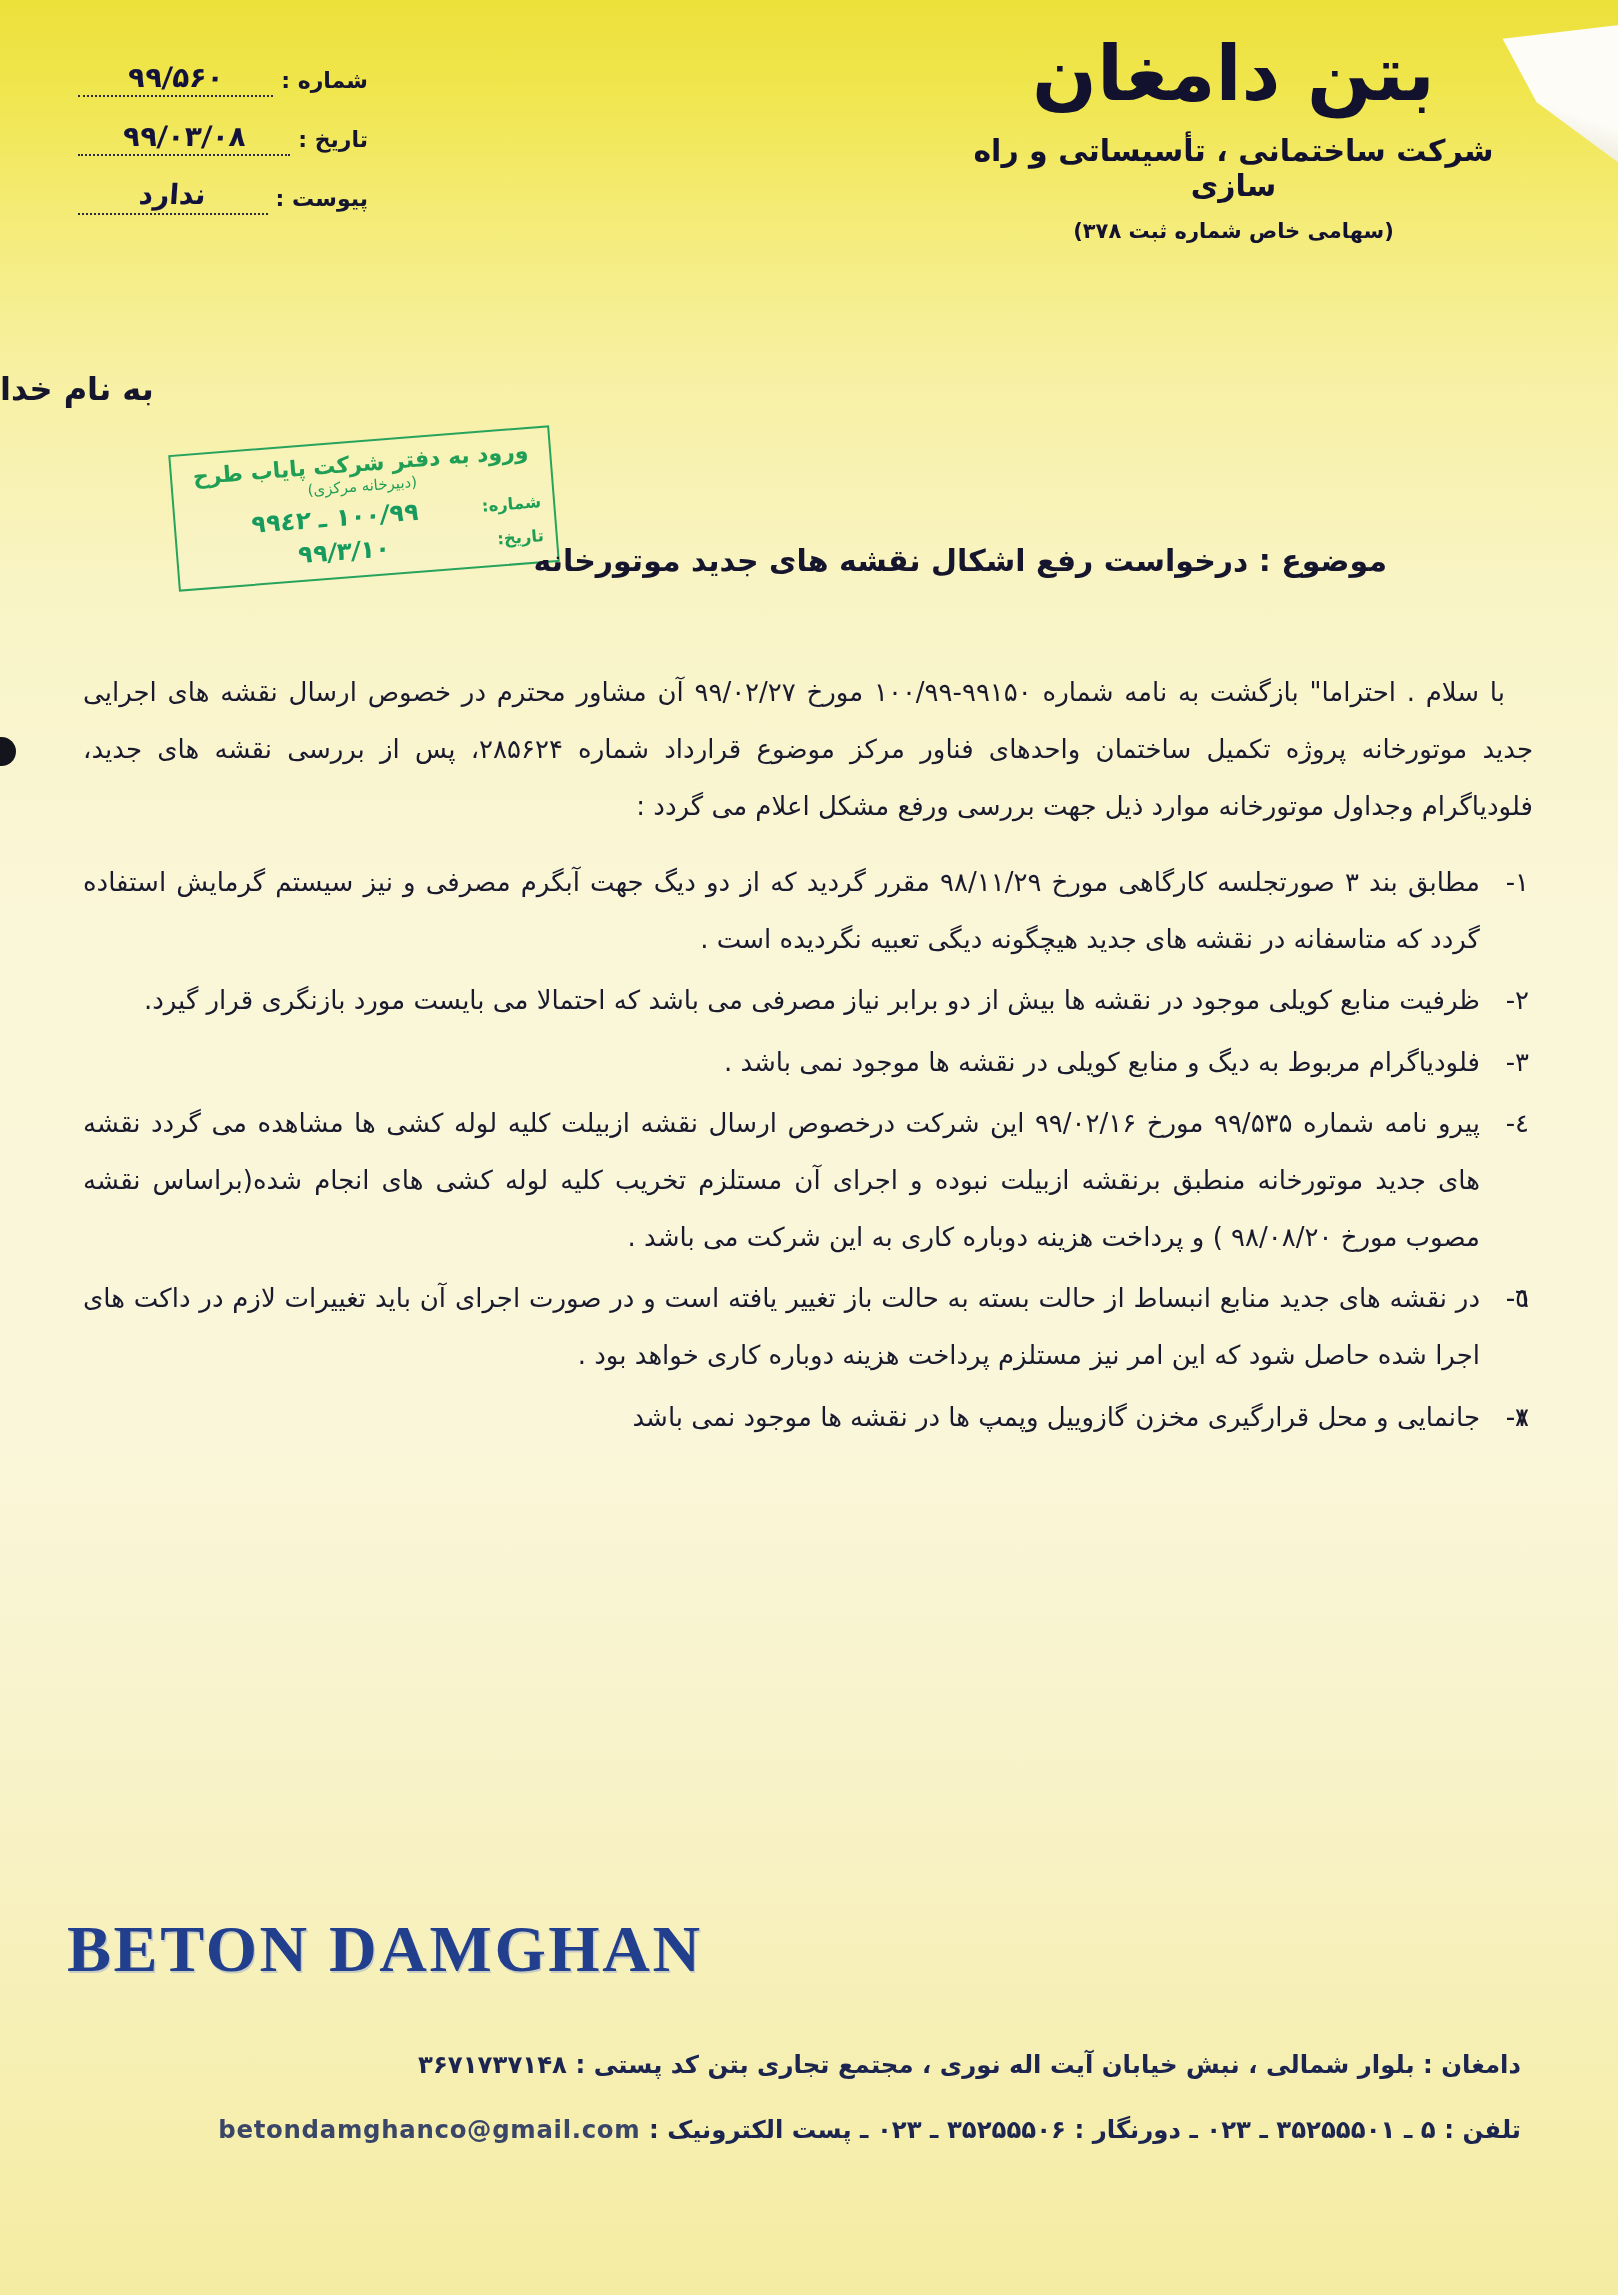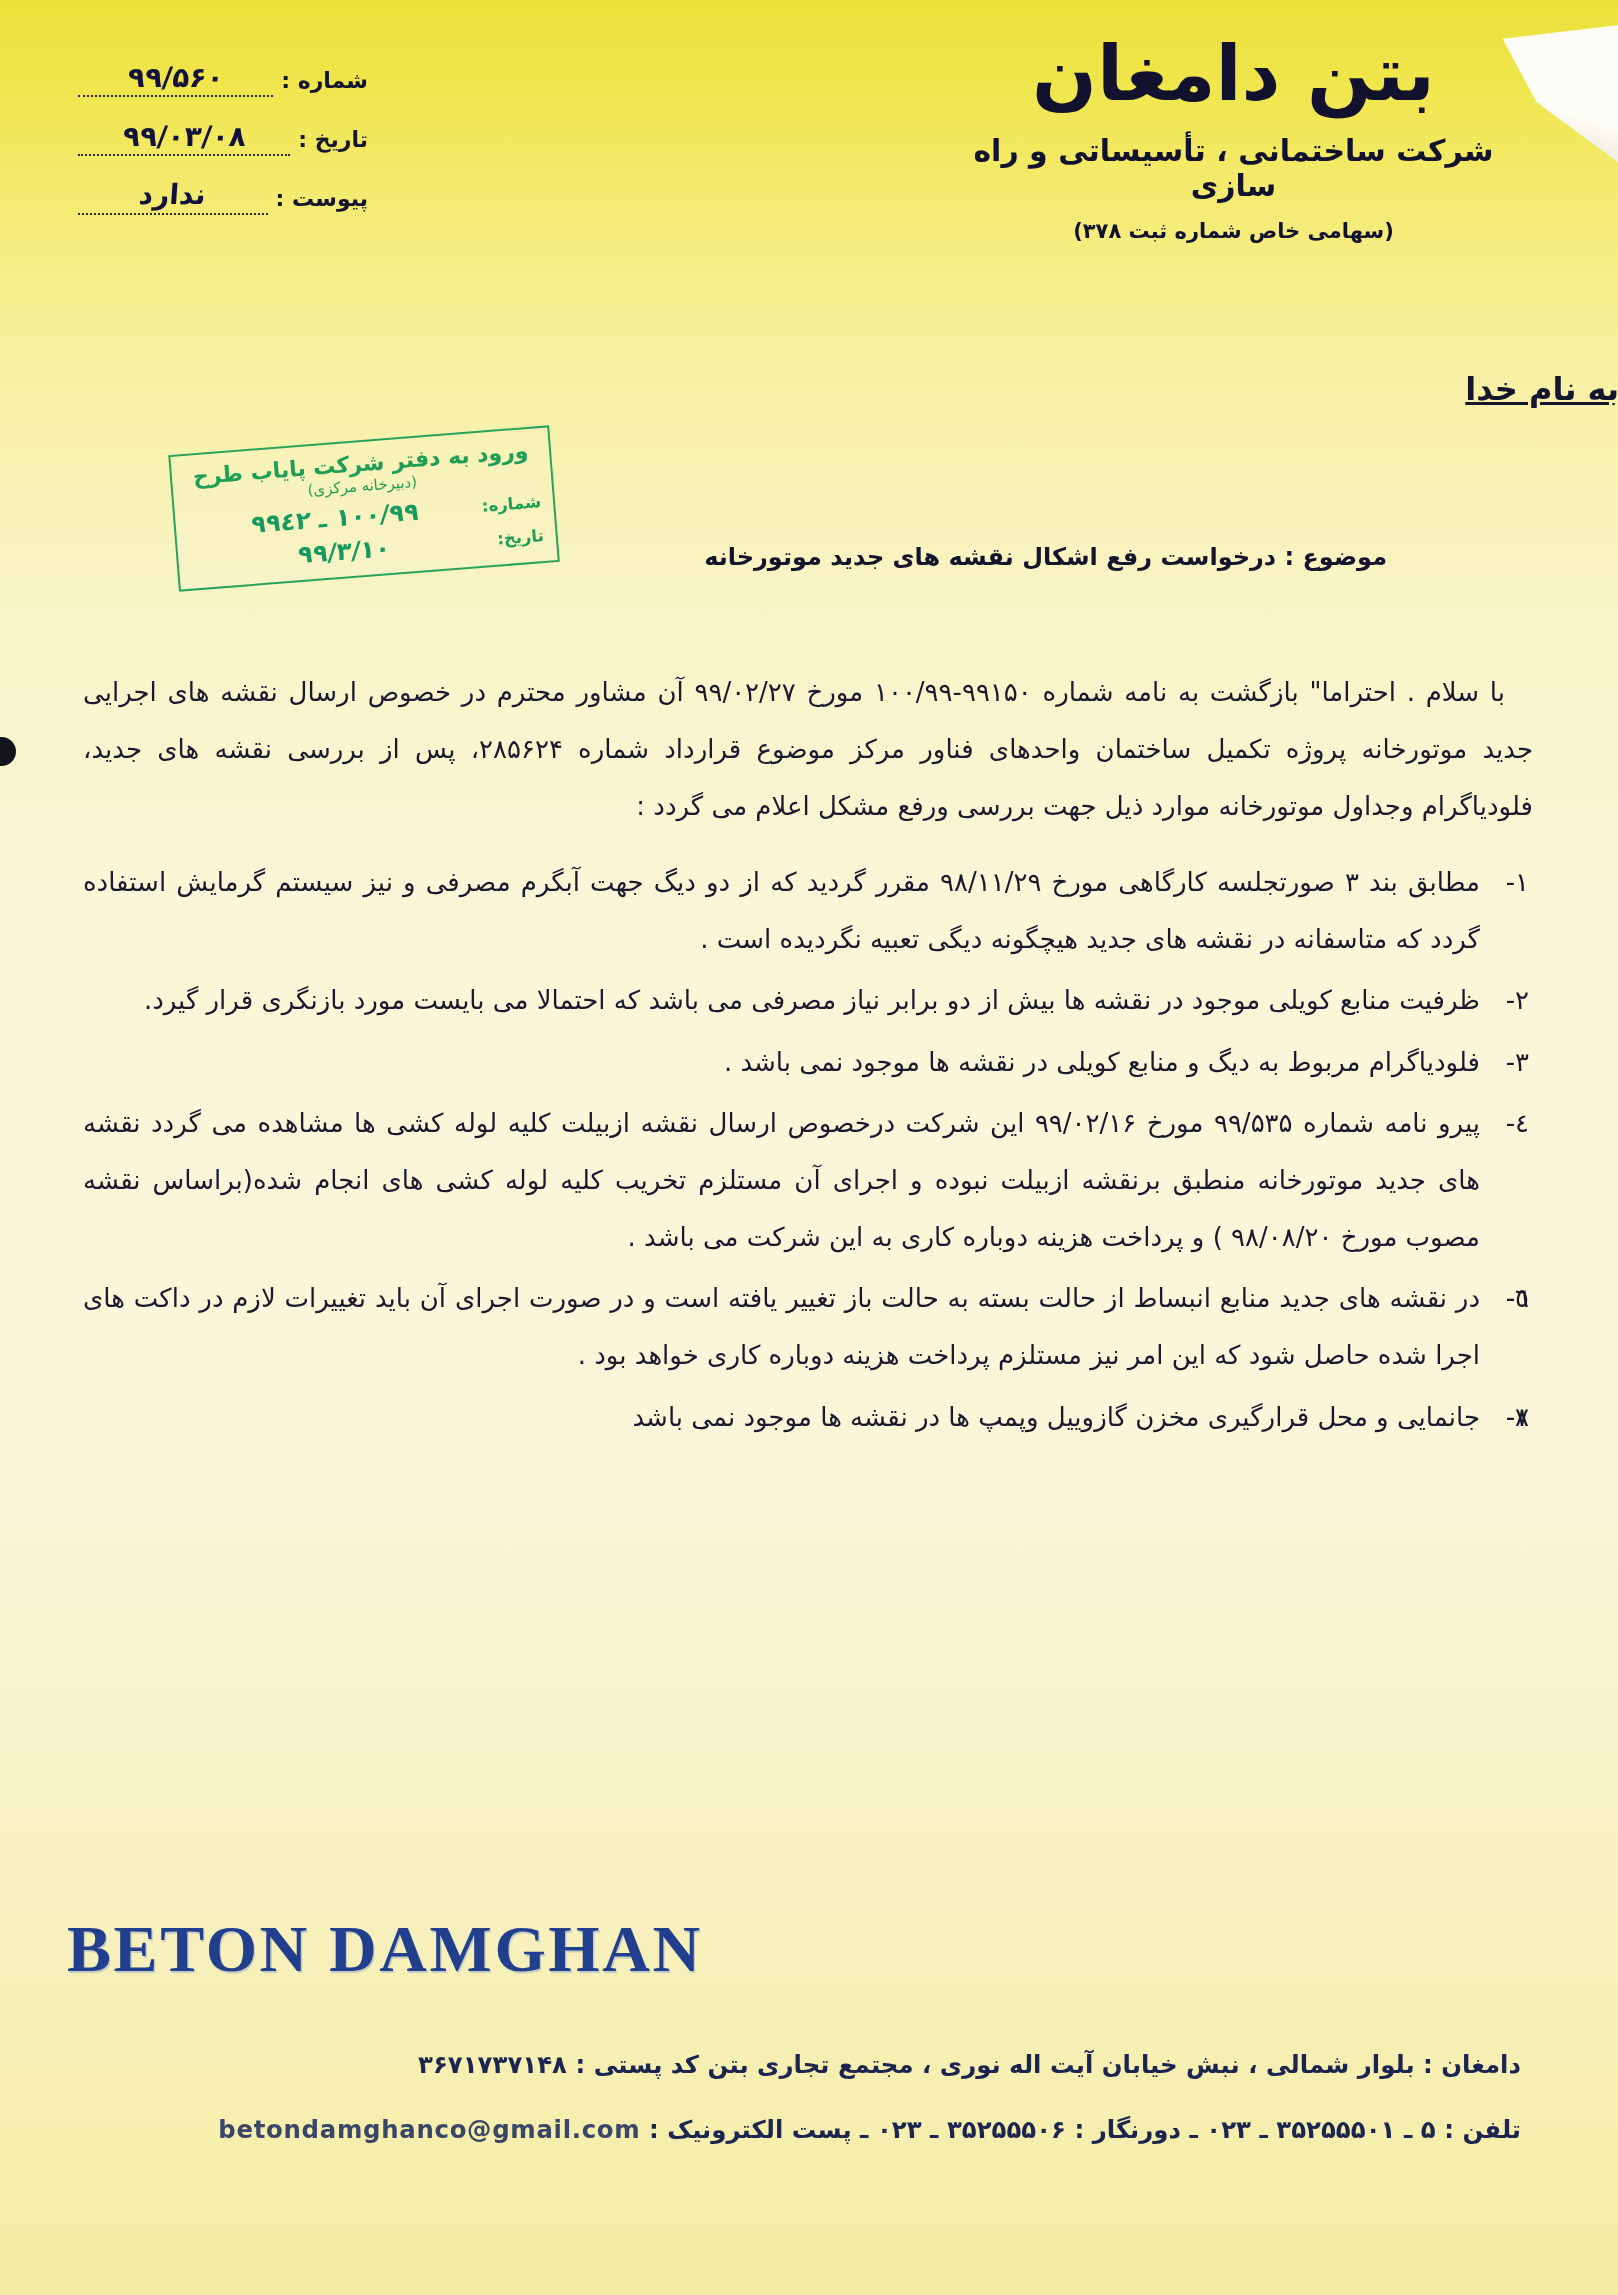--- a/index.html
+++ b/index.html
@@ -32,38 +32,38 @@
   .meta-label { white-space:nowrap; margin-left:8px; padding-bottom:4px; }
   .meta-dots { flex:1; border-bottom:2px dotted #2a2a40; text-align:center; padding-bottom:1.3px; }
   .meta-value { font-size:28px; font-weight:bold; color:#12123c; transform:skewX(-4deg); display:inline-block; }
 
   
   .letterhead { position:absolute; top:32px; right:89px; width:593px; text-align:center; direction:rtl; color:#12122e; }
   .company-name { font-size:76px; font-weight:bold; letter-spacing:1.3px; line-height:1.1;text-align:center; }
   .company-subtitle { font-size:30px; font-weight:bold; margin-top:17px; }
   .company-reg { font-size:21px; font-weight:bold; margin-top:16px; }
 
-  .bismillah { position:absolute; top:370px; left:0; right:0; text-align:right;
-               font-size:32px; font-weight:bold; color:#15152e; direction:rtl;text-decoration:underline; }
+  .bismillah { position:absolute; top:370px; left:0; right:0; text-align:left;
+               font-size:32px; font-weight:bold; color:#15152e; direction:rtl; }
 
   
   .stamp {
     position:absolute; top:440px; left:173px; width:382px;
     border:2.6px solid #28a35c; padding:9.2px 12px 10.5px;
     transform:rotate(-4.5deg);
     direction:rtl; text-align:center; color:#1f9e55;
     background:rgba(250,250,230,0.15);
   }
   .stamp-title { font-size:22px; font-weight:bold; }
   .stamp-sub { font-size:15px; margin-top:1.3px; }
   .stamp-row { display:flex; align-items:center; margin-top:5.3px; font-size:16.5px; font-weight:bold; }
   .stamp-value { flex:1; font-size:24.4px; font-weight:bold; color:#169a5e; transform:skewX(-6deg); }
 
   .recipient { position:absolute; top:488px; right:232px; font-size:28px; font-weight:bold; direction:rtl; color:#15152e; }
-  .subject   { position:absolute; top:543px; right:232px; font-size:24px; font-weight:bold; direction:rtl; color:#15152e; }
+  .subject   { position:absolute; top:543px; right:232px; font-size:30px; font-weight:bold; direction:rtl; color:#15152e; }
 
   
   .letter-body { position:absolute; top:664px; right:86px; width:1450px;
                  direction:rtl; text-align:justify;
                  font-size:26px; line-height:2.2; color:#1a1a2e; }
   .intro { text-indent:28px; margin-bottom:18.4px; }
   .item { position:relative; padding-right:53px; margin-bottom:4px; }
   .item-num { position:absolute; right:4px; top:0; }
 
   

